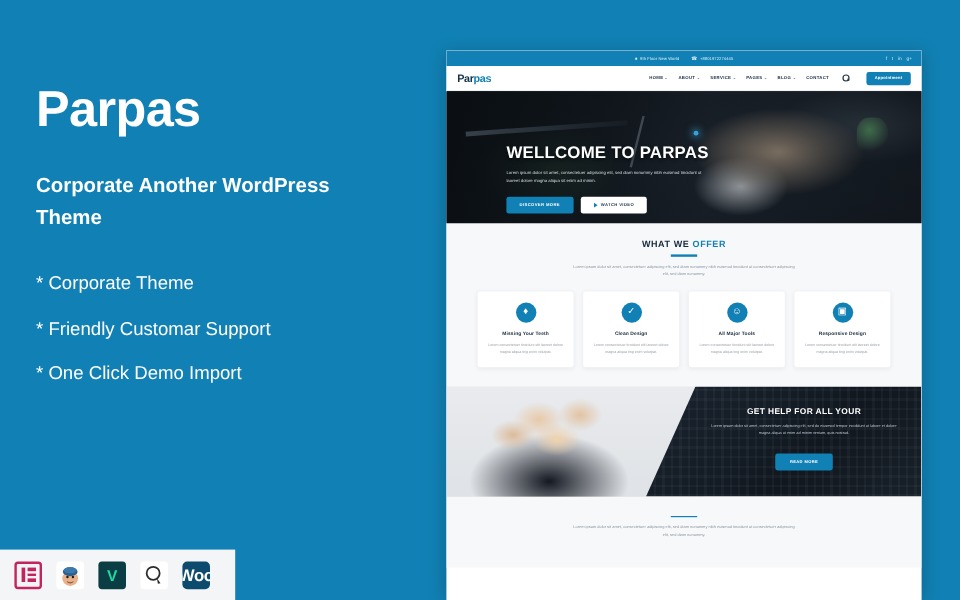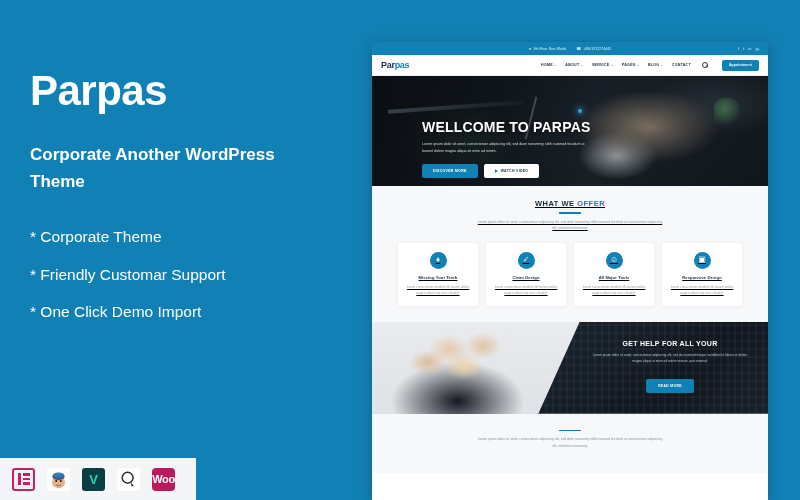--- a/index.html
+++ b/index.html
@@ -67,21 +67,21 @@
   }
   .ico-elementor { background: #f1f3f5; border: 2px solid #c2255c; }
   .ico-elementor .bars { display:flex; gap:2px; align-items:center; }
   .ico-elementor .b1 { width:3px; height:12px; background:#c2255c; }
   .ico-elementor .b2 { display:flex; flex-direction:column; gap:2px; }
   .ico-elementor .b2 i { display:block; width:7px; height:2.6px; background:#c2255c; }
   .ico-mailchimp { background: #ffffff; }
   .ico-vc { background: #0b3d44; }
   .ico-vc span { color: #1fd9a7; font-size: 13px; font-weight: bold; }
   .ico-cf7 { background: #ffffff; }
-  .ico-woo { background: #be185d; border-radius: 4px; font-size: 11px; letter-spacing: -0.3px; }
+  .ico-woo { background: #0c4a6e; border-radius: 4px; font-size: 14px; letter-spacing: -0.3px; }
 
   
   .preview {
     position: absolute;
     left: 372px; top: 42px;
     width: 396px; height: 458px;
     background: #ffffff;
     overflow: hidden;
     box-shadow: 0 2px 14px rgba(0,0,0,.22);
   }
@@ -239,21 +239,20 @@
     width: 0; height: 0;
     border-left: 3px solid #1180b4;
     border-top: 2px solid transparent;
     border-bottom: 2px solid transparent;
   }
 
   
   .offer {
     background: #f7f8fa;
     padding: 13px 4px 16px;
-    text-decoration: underline;
   }
   .sec-head { text-align: center; }
   .sec-title {
     font-size: 7.5px; font-weight: bold; letter-spacing: .5px;
     color: #16293b;
   }
   .sec-title .hl { color: #1180b4; }
   .sec-rule {
     width: 22px; height: 1.6px; background: #1180b4;
     margin: 4px auto 5px;

